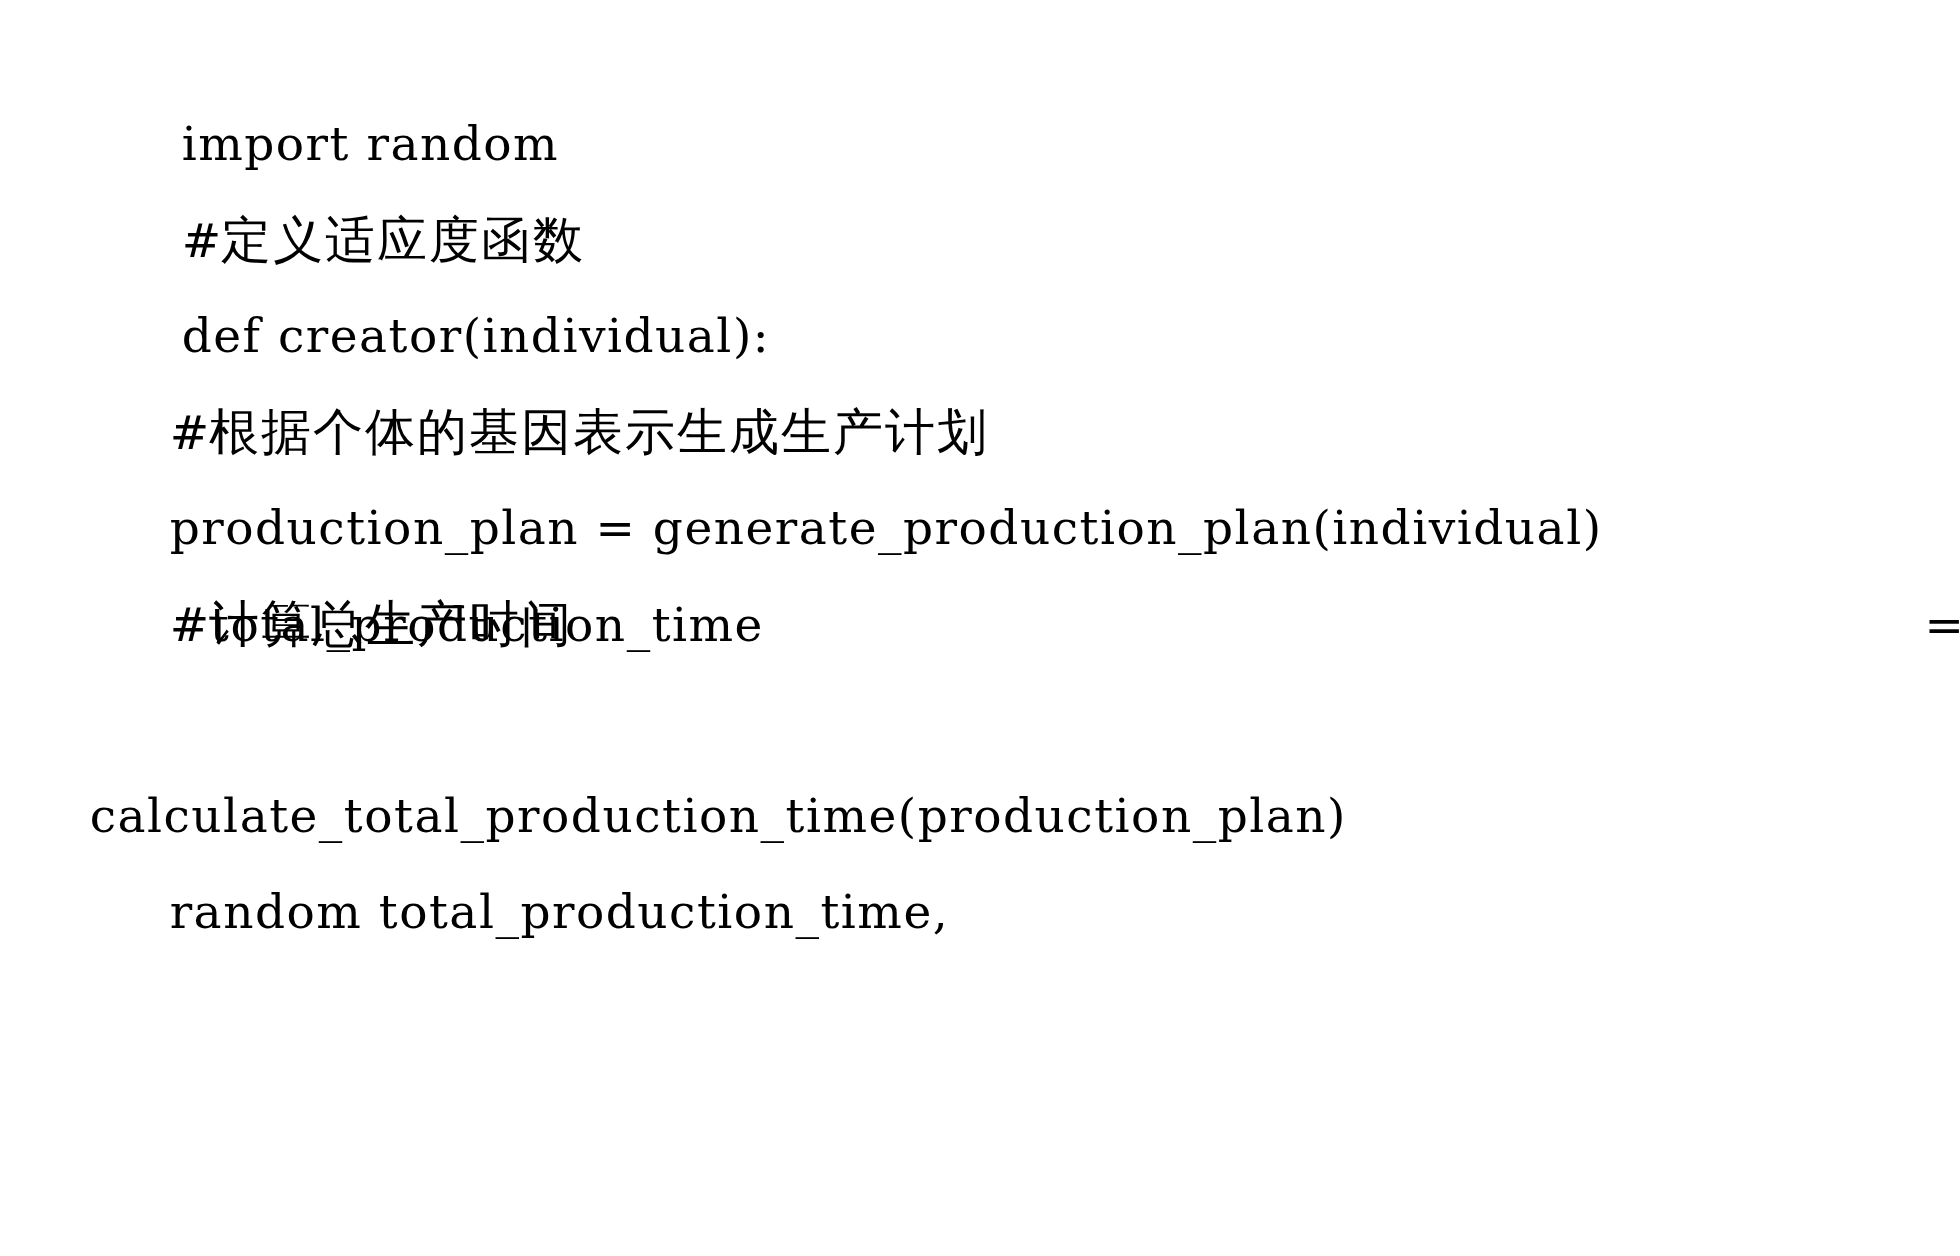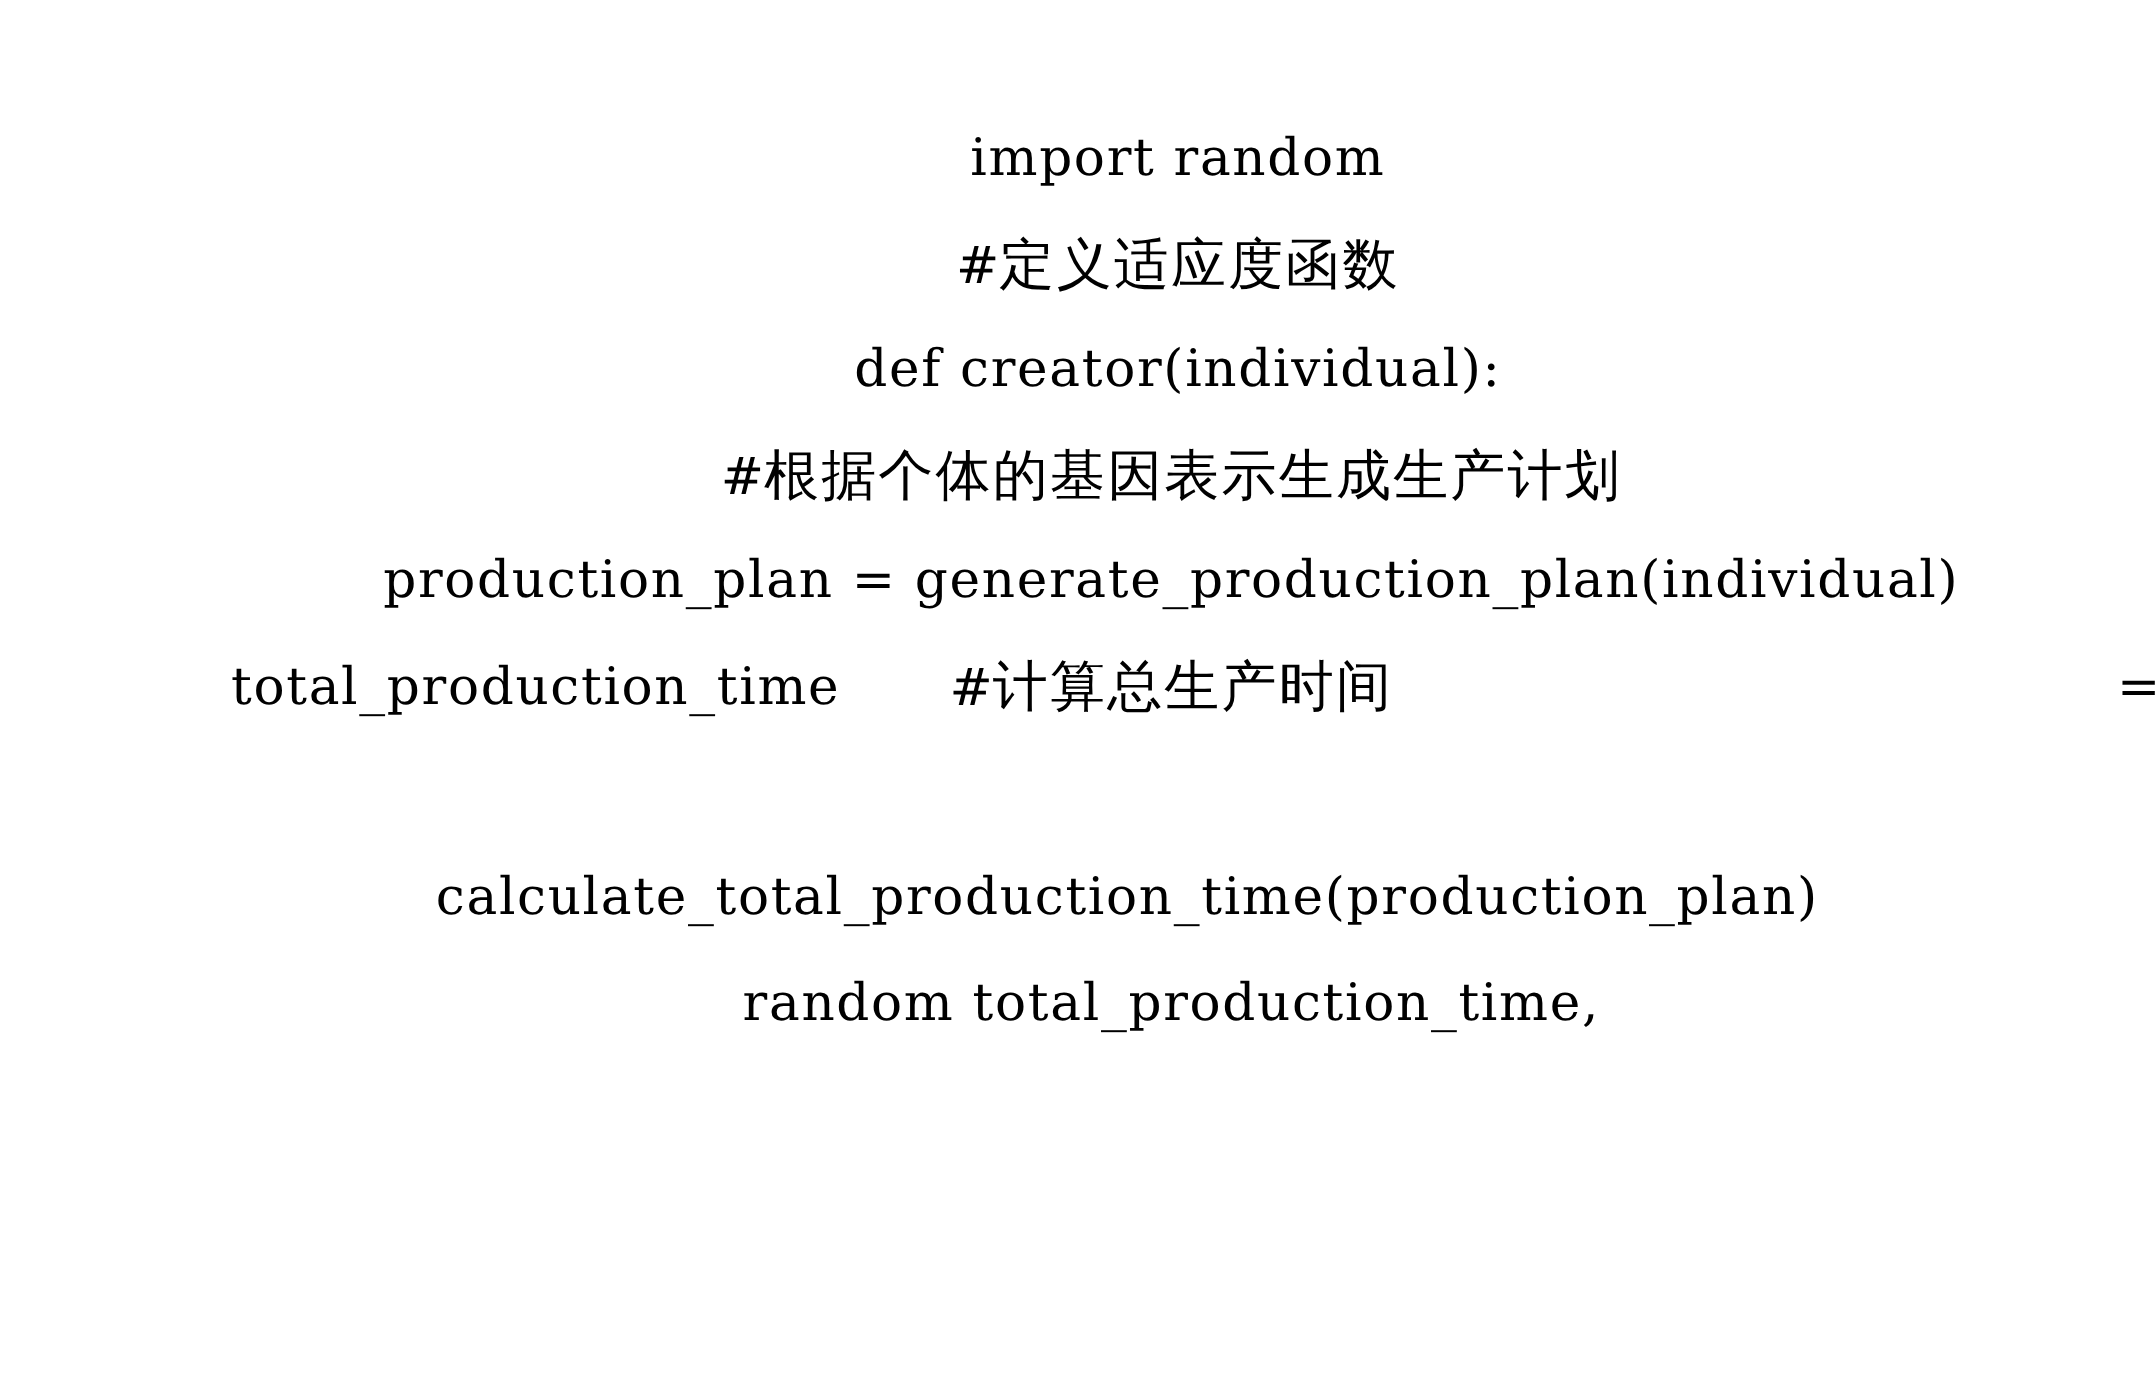--- a/index.html
+++ b/index.html
@@ -33,21 +33,20 @@
   }
 
   
   .line {
     position: relative;
     height: 96px;
     line-height: 96px;
     white-space: pre;
     font-size: 47px;
     letter-spacing: 0px;
-    text-align: center;
   }
 
   
   .code-text {
     font-family: "DejaVu Serif", "Liberation Serif", serif;
     font-size: 47px;
     letter-spacing: 1.5px;
   }
 
   

